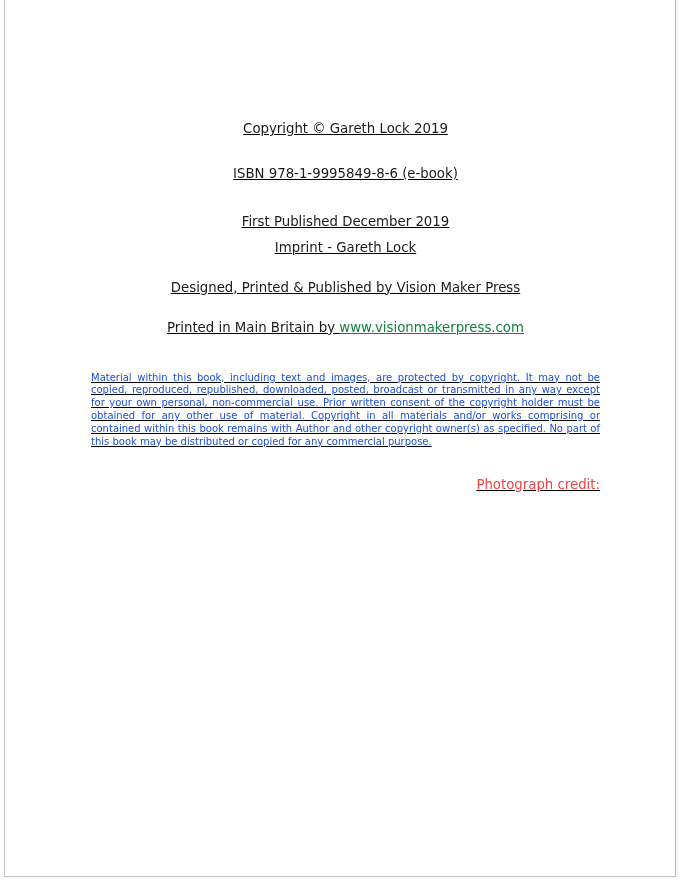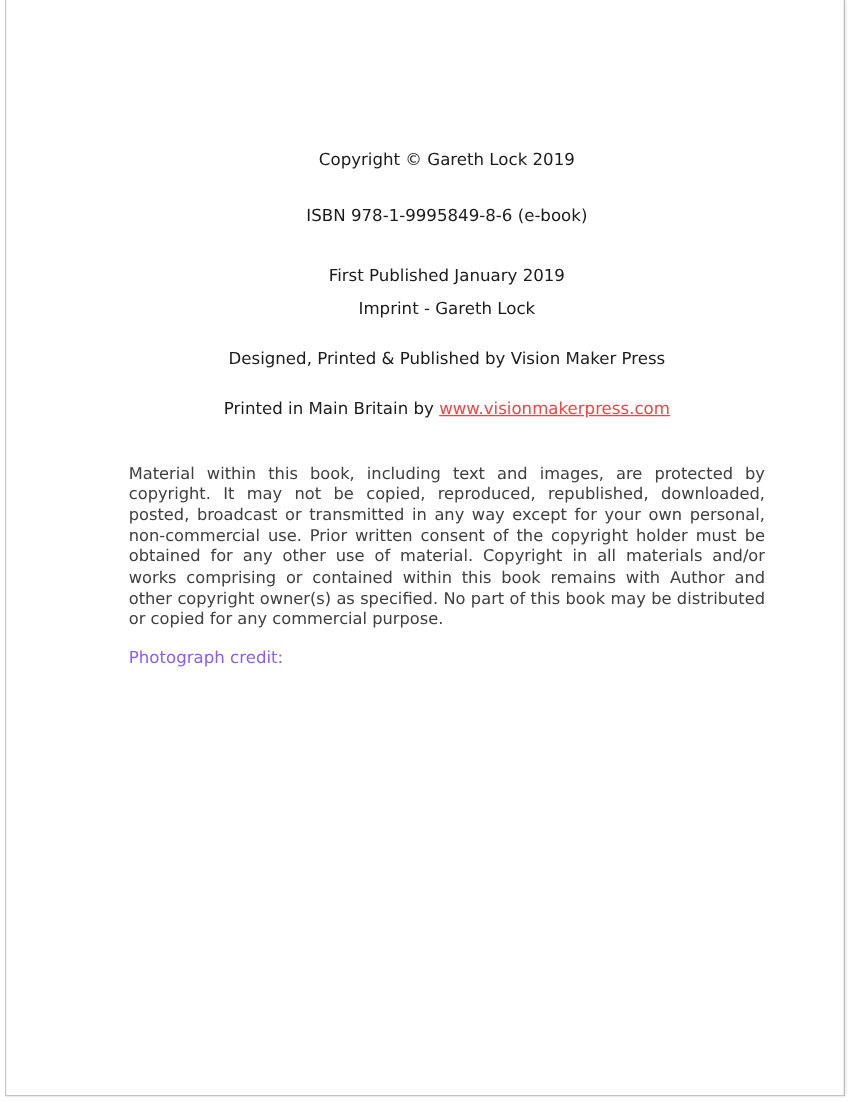--- a/index.html
+++ b/index.html
@@ -24,23 +24,24 @@
     background: #ffffff;
     border-left: 1px solid #c9c9c9;
     border-right: 1px solid #bdbdbd;
     border-bottom: 1px solid #c4c4c4;
     box-sizing: border-box;
     box-shadow: 1px 0 2px rgba(0,0,0,0.10);
   }
 
   .page-content {
     position: absolute;
-    left: 98px;
+    left: 86px;
     top: 0;
     width: 509px;
+    text-decoration: underline;
   }
 
   
   .centered-line {
     text-align: center;
     font-size: 13.3px;
     line-height: 1.35;
     color: #1b1b1b;
   }
 
@@ -48,60 +49,60 @@
 
   .isbn-block { margin-top: 27px; }
   .isbn-block .centered-line { line-height: 1.42; }
 
   .pub-date-line   { margin-top: 29px; }
   .imprint-line    { margin-top: 8px; }
   .publisher-line  { margin-top: 22px; }
   .printed-line    { margin-top: 22px; }
 
   .weblink {
-    color: #ef4444;
+    color: #15803d;
     text-decoration: underline;
     text-underline-offset: 1px;
   }
 
   
   .legal-paragraph {
     margin-top: 35px;
     text-align: justify;
-    font-size: 13px;
+    font-size: 10px;
     line-height: 1.285;
-    color: #404040;
+    color: #1d4ed8;
     width: 509px;
   }
 
   
   .photo-credit {
-    margin-top: 13px;
-    text-align: left;
+    margin-top: 27px;
+    text-align: right;
     font-size: 13.3px;
     line-height: 1.285;
-    color: #8b5cf6;
+    color: #ef4444;
     width: 509px;
   }
   .photo-credit-label { display: block; }
   .photo-credit-body  { display: block; }
 </style>
 </head>
 <body>
 
 <div class="page-sheet">
   <div class="page-content">
 
     <div class="centered-line copyright-line">Copyright © Gareth Lock 2019</div>
 
     <div class="isbn-block">
       <div class="centered-line">ISBN 978-1-9995849-8-6 (e-book)</div>
     </div>
 
-    <div class="centered-line pub-date-line">First Published January 2019</div>
+    <div class="centered-line pub-date-line">First Published December 2019</div>
 
     <div class="centered-line imprint-line">Imprint - Gareth Lock</div>
 
     <div class="centered-line publisher-line">Designed, Printed &amp; Published by Vision Maker Press</div>
 
     <div class="centered-line printed-line">
       <span>Printed in Main Britain by </span><a class="weblink" href="#">www.visionmakerpress.com</a>
     </div>
 
     <div class="legal-paragraph">Material within this book, including text and images, are protected by copyright. It may not be copied, reproduced, republished, downloaded, posted, broadcast or transmitted in any way except for your own personal, non-commercial use. Prior written consent of the copyright holder must be obtained for any other use of material. Copyright in all materials and/or works comprising or contained within this book remains with Author and other copyright owner(s) as specified. No part of this book may be distributed or copied for any commercial purpose.</div>

